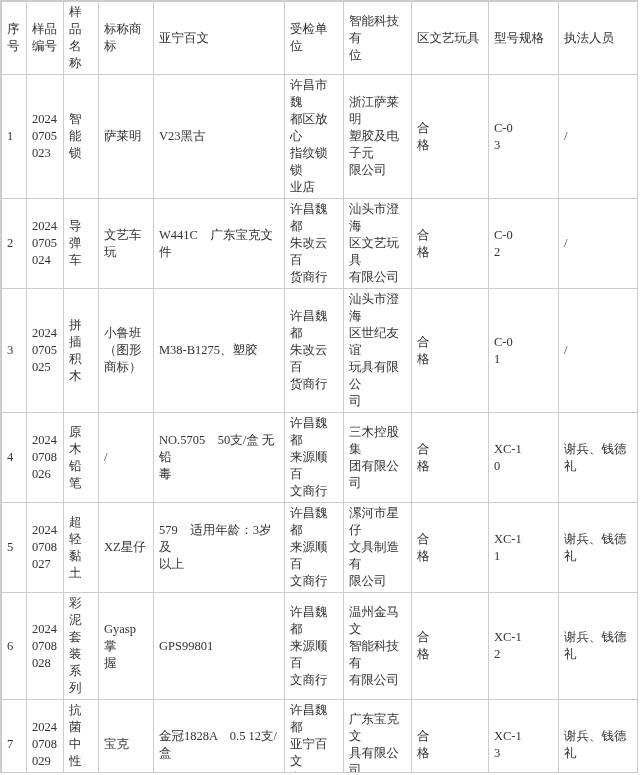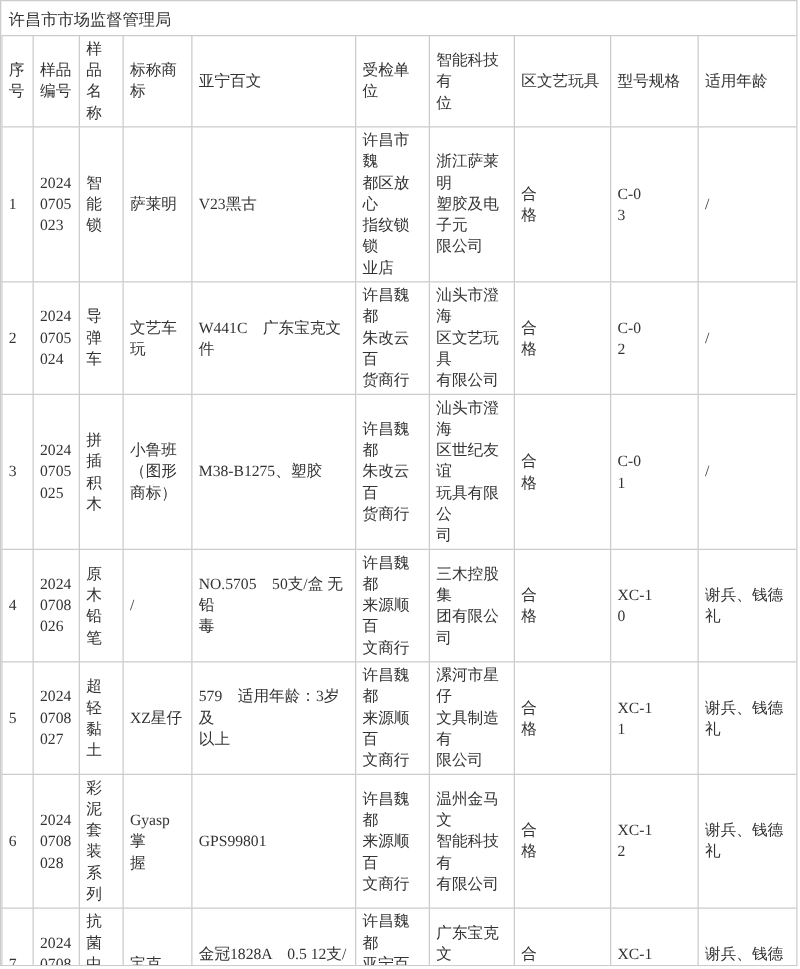--- a/index.html
+++ b/index.html
@@ -32,21 +32,20 @@
   tbody tr:nth-child(9){height:76px;}
   tbody tr:nth-child(10){height:70px;}
   col.c0{width:25px;} col.c1{width:37px;} col.c2{width:35px;} col.c3{width:55px;}
   col.c4{width:131px;} col.c5{width:59px;} col.c6{width:68px;} col.c7{width:77px;}
   col.c8{width:70px;} col.c9{width:83px;}
 </style>
 </head>
 <body>
 
 <div class="page">
-  <div class="doc-title">许昌市市场监督管理局</div>
   <table class="results">
     <colgroup>
       <col class="c0">
         <col class="c1">
         <col class="c2">
         <col class="c3">
         <col class="c4">
       <col class="c5">
         <col class="c6">
         <col class="c7">
@@ -62,21 +61,21 @@
         <th>样品
 名称</th>
         <th>标称商
 标</th>
         <th>亚宁百文</th>
         <th>受检单位</th>
         <th>智能科技有
 位</th>
         <th>区文艺玩具</th>
         <th>型号规格</th>
-        <th>适用年龄</th>
+        <th>执法人员</th>
       </tr>
     </thead>
     <tbody>
       <tr>
         <td>1</td>
         <td>2024
 0705
 023</td>
         <td>智能
 锁</td>

